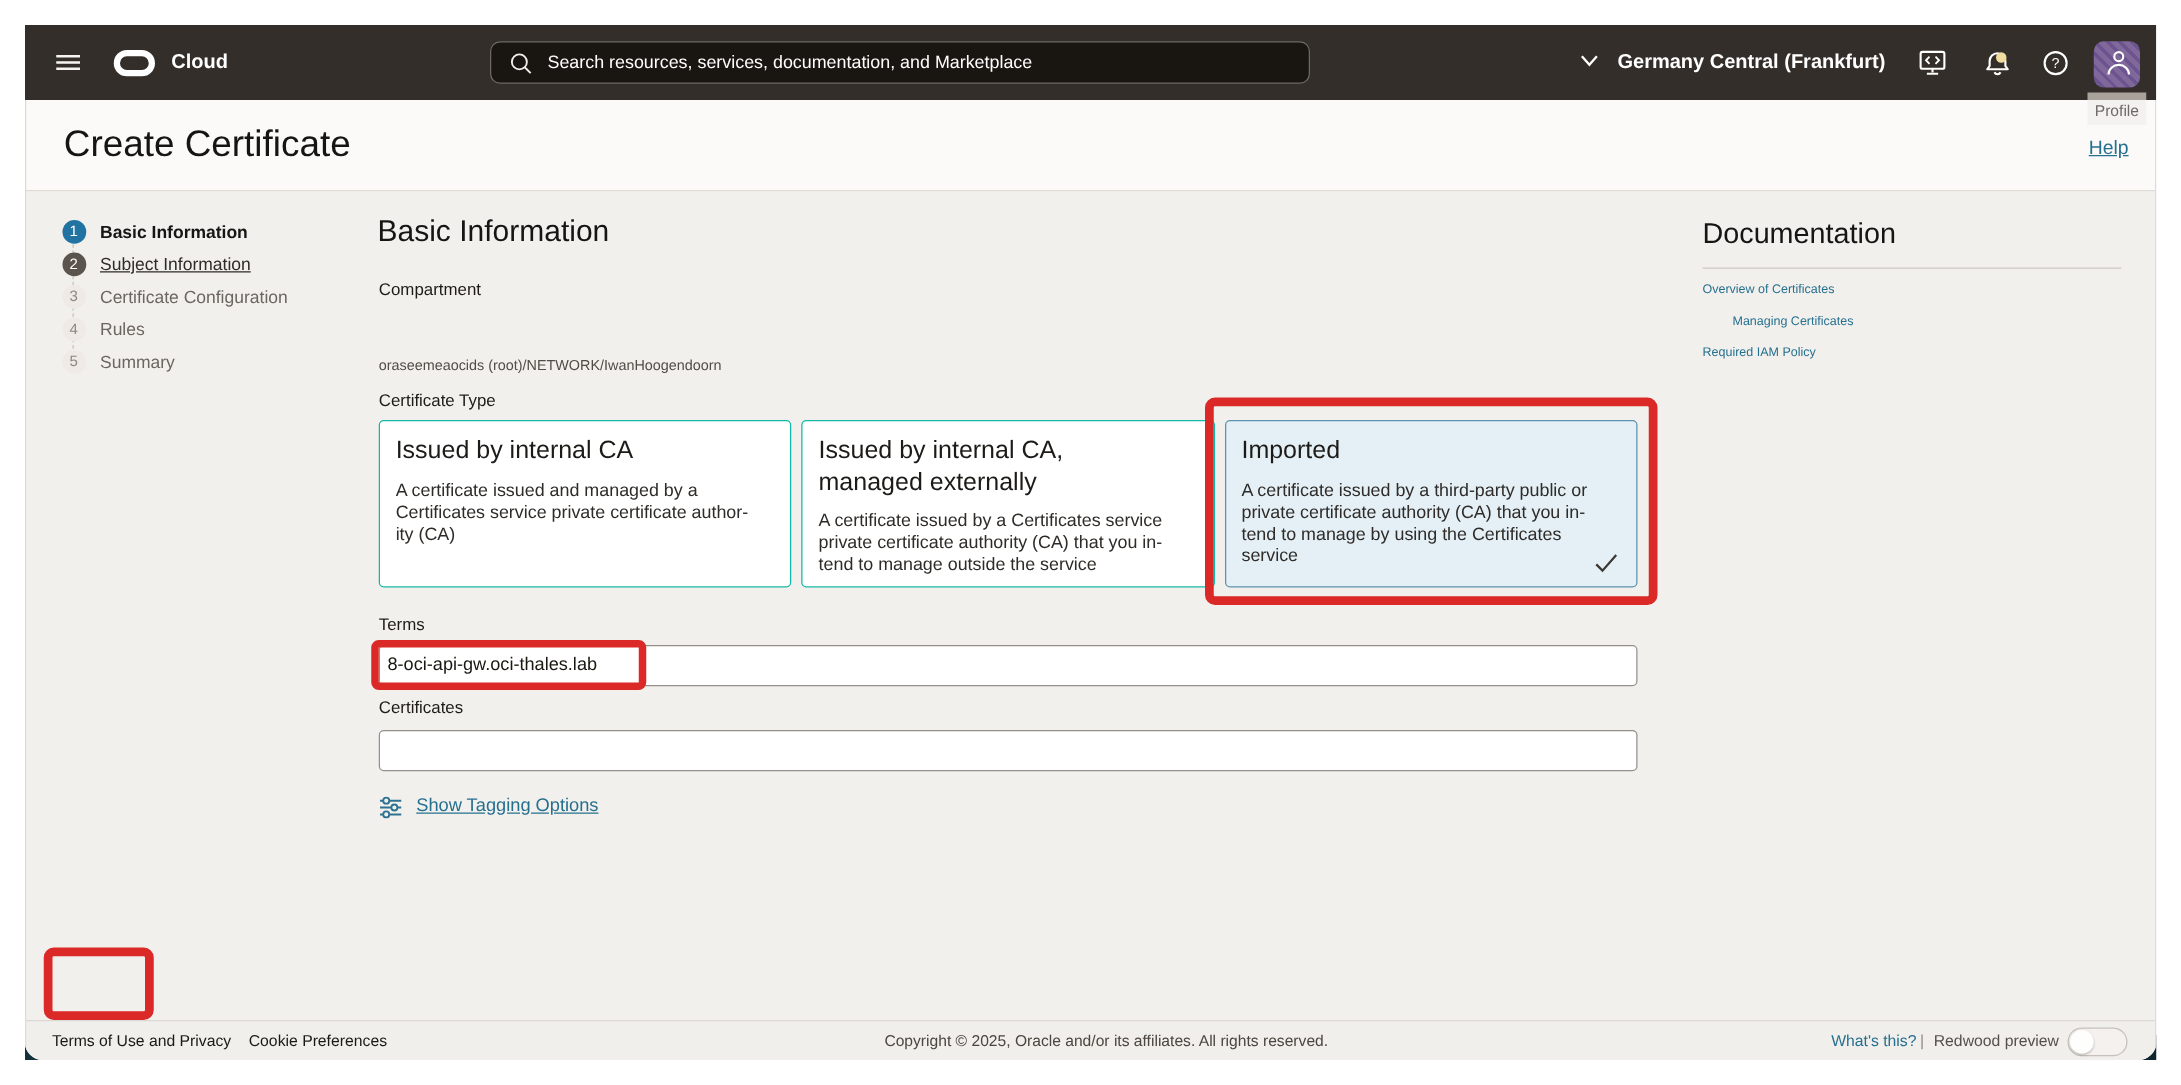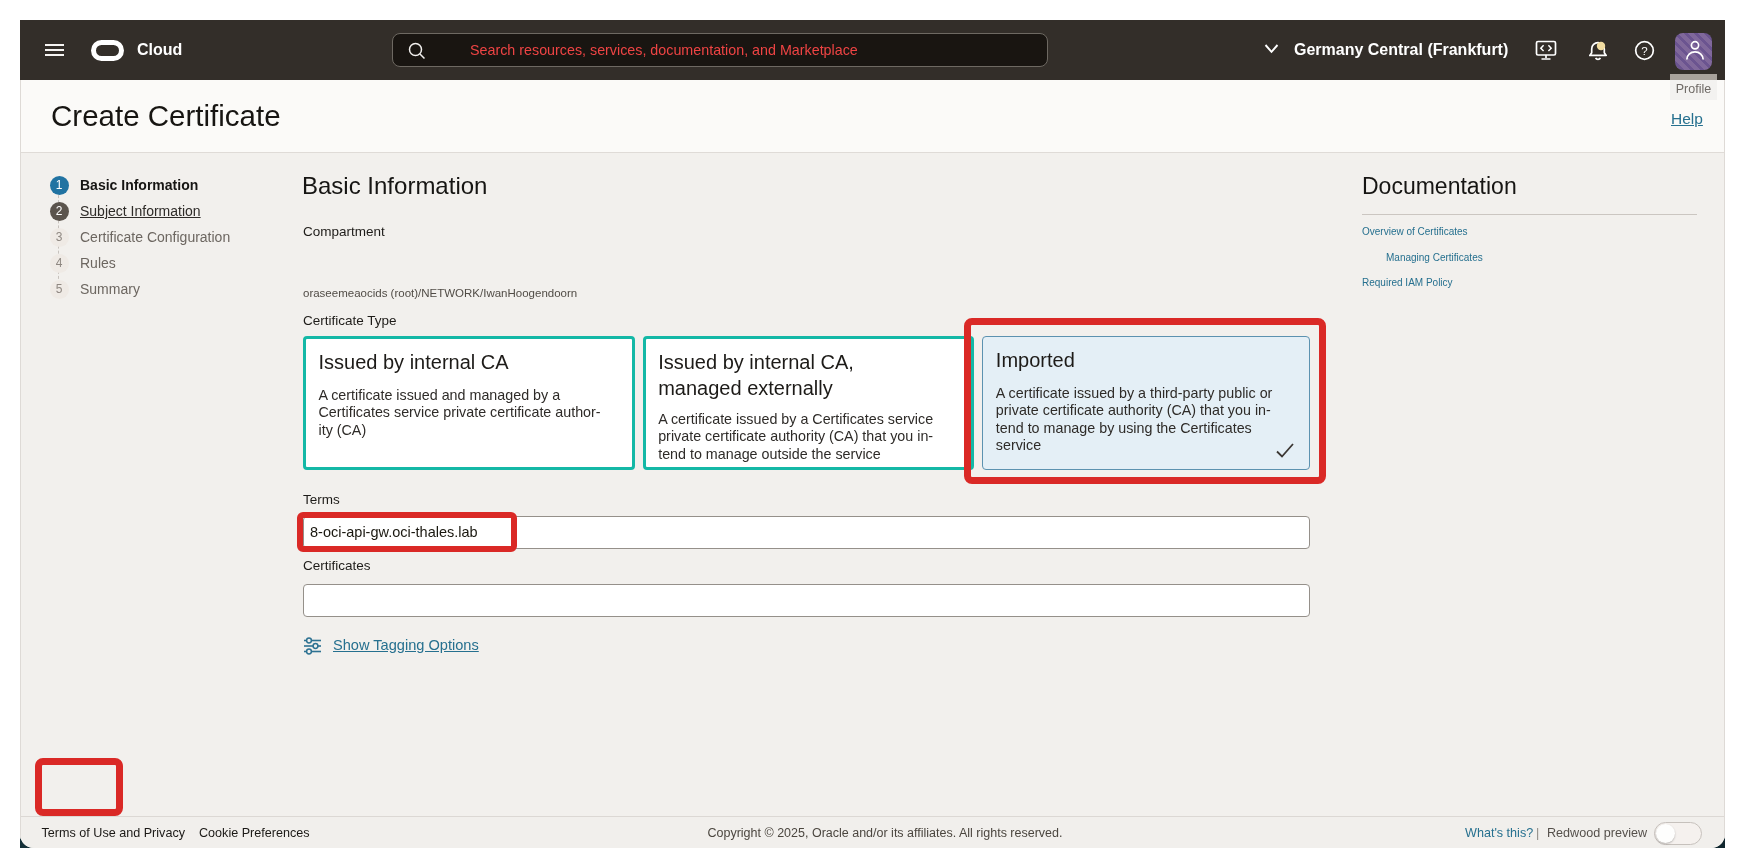--- a/index.html
+++ b/index.html
@@ -7,40 +7,40 @@
   body { position:relative; overflow:hidden; }
   .abs { position:absolute; }
   #page { position:absolute; left:20px; top:20px; width:1705px; height:828px; background:#F2F0ED; border-radius:0 0 14px 14px; overflow:hidden; z-index:1; }
   .edge { position:absolute; width:1px; top:60px; bottom:0; background:#DEDAD6; z-index:5;}
   
   #topbar { position:absolute; left:0; top:0; width:1705px; height:60px; background:#332E29; }
   .hbar { position:absolute; left:25px; width:19px; height:2.2px; background:#F7F5F3; }
   #ologo { position:absolute; left:71px; top:19.5px; width:33px; height:21.5px; border:5px solid #fff; border-radius:11px; }
   #cloudtxt { position:absolute; left:117px; top:0; height:60px; line-height:60px; color:#fff; font-size:16px; font-weight:bold; }
   #search { position:absolute; left:372px; top:13px; width:656px; height:34px; background:#191511; border:1px solid #6E6962; border-radius:8px; }
-  #search .ph { position:absolute; left:45px; top:0; height:32px; line-height:32px; color:#ef4444; font-size:14.3px;margin-left:32px; }
+  #search .ph { position:absolute; left:45px; top:0; height:32px; line-height:32px; color:#ffffff; font-size:14.3px; }
   #region { position:absolute; left:1274px; top:0; height:60px; line-height:60px; color:#fff; font-size:16px; font-weight:bold; }
   .topicon { position:absolute; top:0; }
   #avatar { position:absolute; left:1655px; top:13px; width:37px; height:36.5px; border-radius:8px;
      background:repeating-linear-gradient(45deg, #80689B 0px, #80689B 4.2px, #6B5490 4.2px, #6B5490 7px); }
   
   #phead { position:absolute; left:0; top:60px; width:1705px; height:73px; background:#FBFAF8; border-bottom:1px solid #DFDBD7; }
   #ptitle { position:absolute; left:31px; top:19px; font-size:29.5px; color:#171512; line-height:34px; }
   #helplink { position:absolute; left:1651px; top:90px; font-size:15.5px; color:#26708F; text-decoration:underline; }
   
   .stepc { position:absolute; width:19px; height:19px; border-radius:50%; text-align:center; line-height:19px; font-size:12px; }
   .steplbl { position:absolute; left:60px; font-size:14px; line-height:19px; }
   .dashline { position:absolute; left:38px; width:1px; border-left:1px dashed #C7C2BD; }
   
   .flabel { position:absolute; left:283px; font-size:13.5px; color:#1E1C19; }
   .input { position:absolute; left:283px; width:1007px; height:33px; background:#fff; border:1px solid #95908A; border-radius:4px; font-size:14.5px; color:#19170f; line-height:31px; padding-left:6px; }
   #h2main { position:absolute; left:282px; top:151px; font-size:24px; color:#161513; line-height:30px; }
   #helper { position:absolute; left:283px; top:267px; font-size:11.5px; color:#514C46; }
   #cards { position:absolute; left:283px; top:316px; width:1007px; height:133.5px; display:flex; gap:8px; }
-  .card { flex:1; background:#fff; border:3px solid #14b8a6; border-radius:4px; padding:0 12.5px; position:relative; }
+  .card { flex:1; background:#fff; border:1px solid #14b8a6; border-radius:4px; padding:0 12.5px; position:relative; }
   .card h3 { font-size:20px; line-height:25.5px; font-weight:normal; color:#1D1B18; margin-top:11px; }
   .card p { font-size:14.3px; line-height:17.4px; color:#2E2B28; position:absolute; left:12.5px; }
   .card.sel { background:#E4EFF6; border:1px solid #5C92B0; }
   #tagicon { position:absolute; left:283px; top:617px; }
   #taglink { position:absolute; left:313px; top:616.5px; font-size:14.6px; color:#26708F; text-decoration:underline; }
   
   #h2docs { position:absolute; left:1342px; top:151px; font-size:23px; color:#161513; line-height:30px; }
   #dochr { position:absolute; left:1342px; top:194px; width:335px; height:1px; background:#CBC6C1; }
   .doclink { position:absolute; left:1342px; font-size:10px; color:#26708F; }
   

